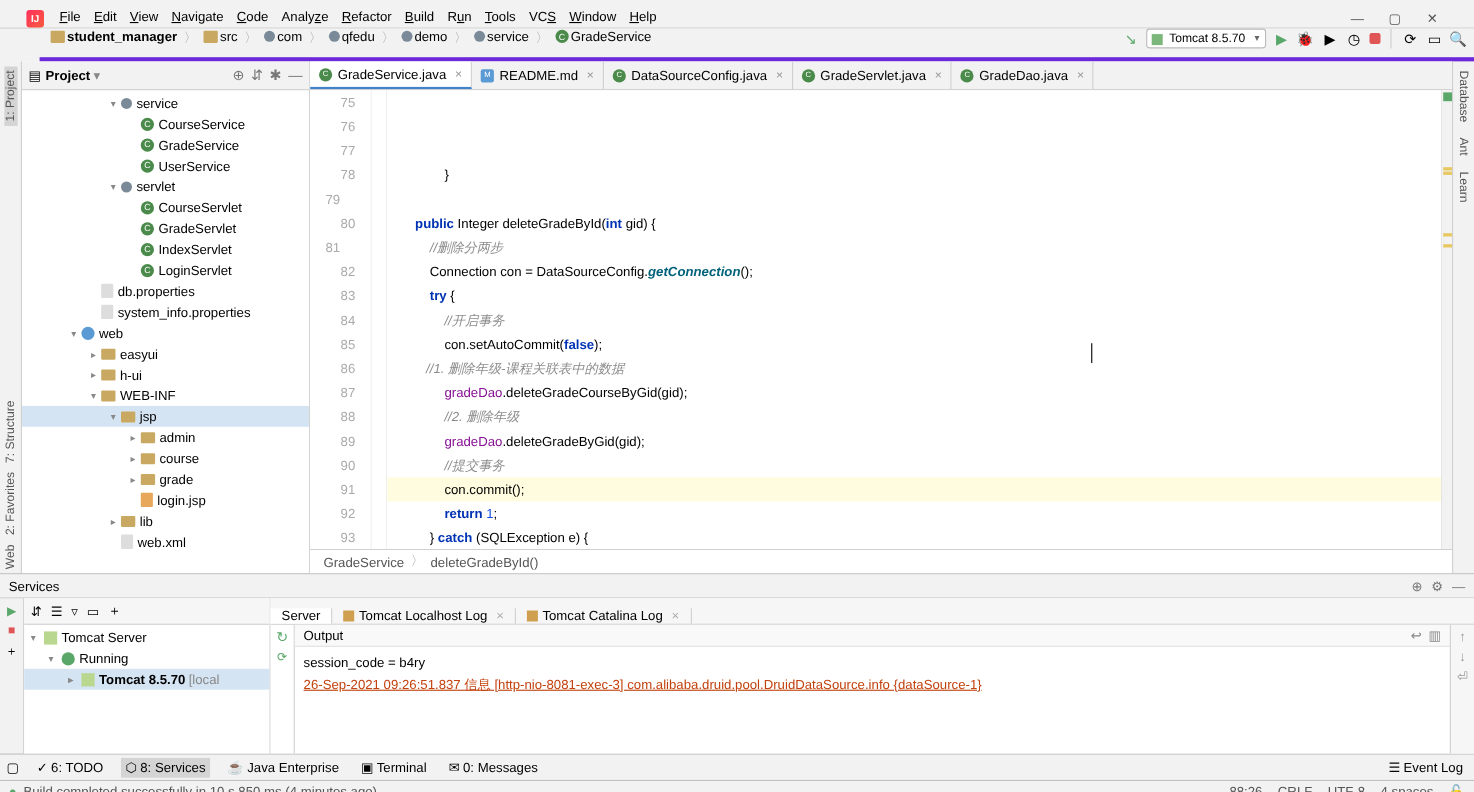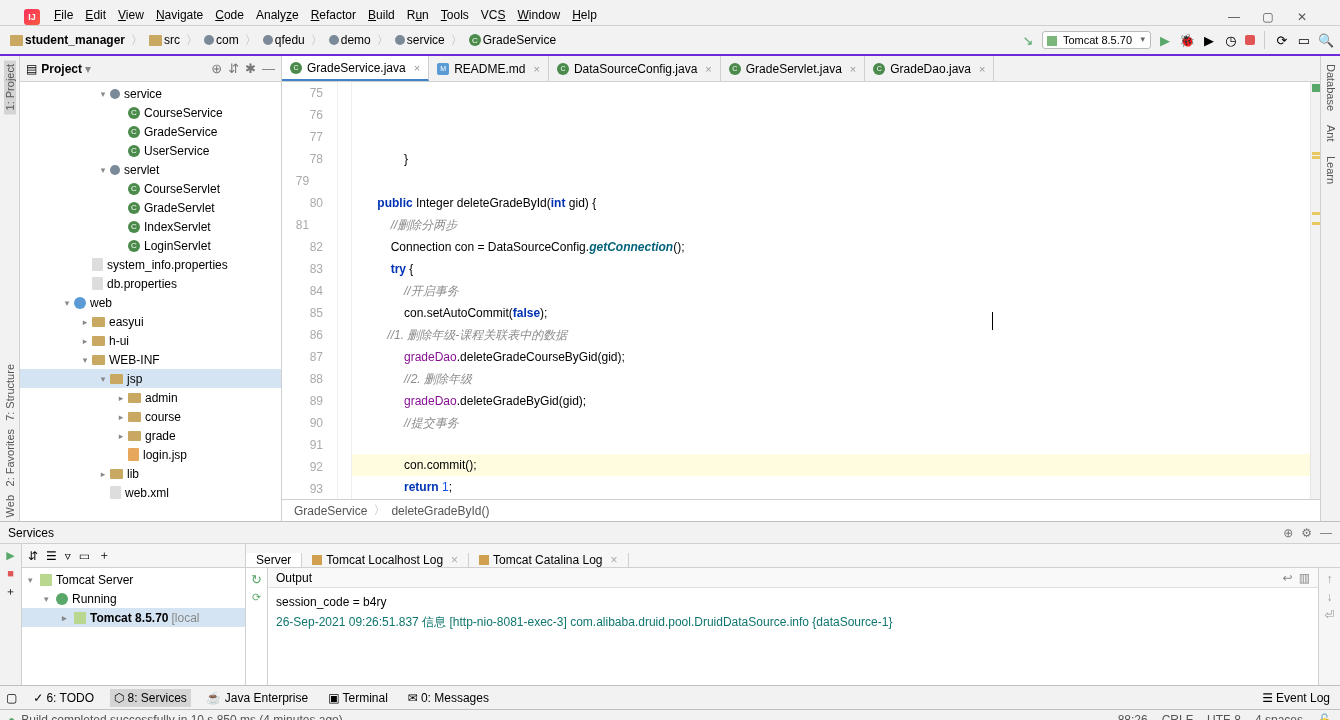--- a/index.html
+++ b/index.html
@@ -6,21 +6,21 @@
 body { width: 1340px; height: 720px; background: #f2f2f2; overflow: hidden; position: relative; }
 
 .titlebar { height: 26px; background: #f2f2f2; display: flex; align-items: flex-end; padding: 0 24px; border-bottom: 1px solid #d0d0d0; }
 .titlebar .app-icon { width: 16px; height: 16px; background: linear-gradient(135deg,#fe315d,#f85a3e); border-radius: 3px; margin-right: 8px; display:flex;align-items:center;justify-content:center;color:#fff;font-size:9px;font-weight:bold; }
 .menu-item { padding: 3px 6px; cursor: pointer; }
 .menu-item u { text-decoration: underline; }
 .title-path { margin-left: 12px; color: #7a7a7a; font-size: 11px; }
 .win-btns { margin-left: auto; display: flex; gap: 18px; padding-right: 6px; }
 .win-btn { width: 16px; height: 16px; display: flex; align-items: center; justify-content: center; color: #555; }
 
-.navbar { height: 30px; background: #f2f2f2; display: flex; align-items: center; padding: 0 6px; border-bottom: 2px solid #6d28d9; }
+.navbar { height: 30px; background: #f2f2f2; display: flex; align-items: flex-start; padding: 0 6px; border-bottom: 4px solid #6d28d9; margin-left: 36px; }
 .crumb { display: flex; align-items: center; gap: 2px; padding: 0 4px; }
 .crumb .dir-icon { width: 13px; height: 11px; background: #c9a962; border-radius: 1px; }
 .crumb .pkg-icon { width: 10px; height: 10px; border-radius: 50%; background: #7a8a99; }
 .crumb .cls-icon { width: 12px; height: 12px; border-radius: 50%; background: #4a8a4a; color:#fff; font-size:8px; display:flex;align-items:center;justify-content:center; }
 .crumb-sep { color: #aaa; padding: 0 2px; }
 .navbar .right-tools { margin-left: auto; display: flex; align-items: center; gap: 6px; }
 .rc-select { border:1px solid #bbb; background:#fff; padding:2px 18px 2px 20px; border-radius:3px; position:relative; font-size:11px; }
 .rc-select::before { content:""; position:absolute; left:4px; top:4px; width:10px;height:10px; background:#7bb77b; }
 .rc-select::after { content:"▾"; position:absolute; right:5px; top:2px; color:#666; font-size:9px; }
 .tool-icon { width:16px; height:16px; display:flex; align-items:center; justify-content:center; font-size:13px; }
@@ -61,21 +61,21 @@
 .tab.active { background: #fff; border-bottom: 2px solid #4083c9; }
 .tab .ficon { width:12px;height:12px;border-radius:50%;background:#4a8a4a;color:#fff;font-size:7px;display:flex;align-items:center;justify-content:center; }
 .tab .ficon.md { background:#5b9bd5; border-radius:2px; }
 .tab .close { color:#999; font-size:11px; margin-left:3px; }
 
 .code-area { flex: 1; display: flex; overflow: hidden; font-family: "Consolas", "Courier New", monospace; font-size: 14px; line-height: 22px; position:relative; }
 .gutter { width: 56px; background: #fff; color: #aaa; text-align: right; padding-right: 14px; border-right: 1px solid #eee; user-select:none; }
 .fold-gutter { width: 14px; border-right:1px solid #eee; background:#fff; position:relative; }
 .code { flex: 1; background: #fff; white-space: pre; overflow:hidden; position:relative; }
 .code-line { padding-left: 12px; height:22px; }
-.code-line.hl { background: #fffce0; margin-top: 20px; }
+.code-line.hl { background: #fffce0; }
 .kw { color: #0033b3; font-weight: bold; }
 .fld { color: #871094; }
 .cmt { color: #8c8c8c; font-style: italic; }
 .mthi { color: #00627a; font-style:italic;font-weight:bold; }
 .num { color: #1750eb; }
 
 .cursor-mark { position:absolute; width:1px; height:18px; background:#000; }
 
 .breadcrumb-bar { height: 22px; border-top:1px solid #d0d0d0; background:#fff; display:flex; align-items:center; padding:0 12px; font-size:11px; color:#555; }
 .breadcrumb-bar .sep { margin: 0 6px; color:#aaa; }
@@ -104,21 +104,21 @@
 .sv-tree-row .ic { width:12px;height:12px;margin-right:4px; }
 .sv-tree-row.selected { background:#d5e4f3; font-weight:bold; }
 
 .sv-right { flex:1; display:flex; flex-direction:column; background:#fff; }
 .sv-tabs { height:24px; border-bottom:1px solid #d0d0d0; background:#f6f6f6; display:flex; align-items:flex-end; }
 .sv-tab { padding:0 10px; display:flex; align-items:center; border-right:1px solid #d0d0d0; gap:4px; font-size:11px; cursor:pointer; }
 .sv-tab.active { background:#fff; }
 .sv-out-header { height:20px; border-bottom:1px solid #e0e0e0; display:flex; align-items:center; padding:0 8px; font-size:11px; background:#f9f9f9; }
 .sv-out-tools { margin-left:auto; display:flex; gap:6px; color:#888; }
 .sv-output { flex:1; font-family:"Consolas",monospace; font-size:13px; padding:4px 8px; line-height:20px; white-space:pre; overflow:hidden; }
-.sv-output .log-red { color:#0f766e; }
+.sv-output .log-red { color:#c2410c;text-decoration:underline; }
 .sv-side-icons { width:22px; border-left:1px solid #d0d0d0; background:#f6f6f6; display:flex; flex-direction:column; align-items:center; padding-top:4px; gap:4px; color:#999; }
 
 .bottom-toolbar { height:24px; border-top:1px solid #c0c0c0; background:#f2f2f2; display:flex; align-items:center; padding:0 6px; gap:12px; font-size:11px; }
 .bt-item { display:flex; align-items:center; gap:3px; padding:2px 4px; cursor:pointer; }
 .bt-item.active { background:#d4d4d4; }
 .bt-right { margin-left:auto; display:flex; align-items:center; gap:4px; }
 
 .statusbar { height:20px; border-top:1px solid #c0c0c0; background:#f2f2f2; display:flex; align-items:center; padding:0 8px; font-size:11px; color:#555; }
 .statusbar .sb-right { margin-left:auto; display:flex; gap:14px; }
 </style>
@@ -262,26 +262,26 @@
           <span>IndexServlet</span>
         </div>
       <div class="tree-row indent-4">
           <span class="expand"></span>
           <span class="ticon cls">C</span>
           <span>LoginServlet</span>
         </div>
       <div class="tree-row indent-2">
           <span class="expand"></span>
           <span class="ticon file"></span>
+          <span>db.properties</span>
+        </div>
+      <div class="tree-row indent-2">
+          <span class="expand"></span>
+          <span class="ticon file"></span>
           <span>system_info.properties</span>
-        </div>
-      <div class="tree-row indent-2">
-          <span class="expand"></span>
-          <span class="ticon file"></span>
-          <span>db.properties</span>
         </div>
       <div class="tree-row indent-1">
           <span class="expand">▾</span>
           <span class="ticon web"></span>
           <span>web</span>
         </div>
       <div class="tree-row indent-2">
           <span class="expand">▸</span>
           <span class="ticon folder"></span>
           <span>easyui</span>

